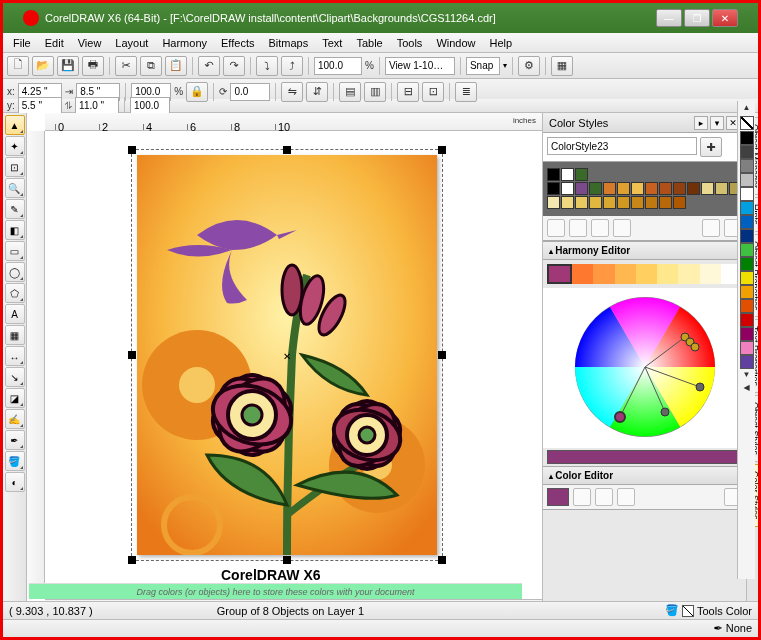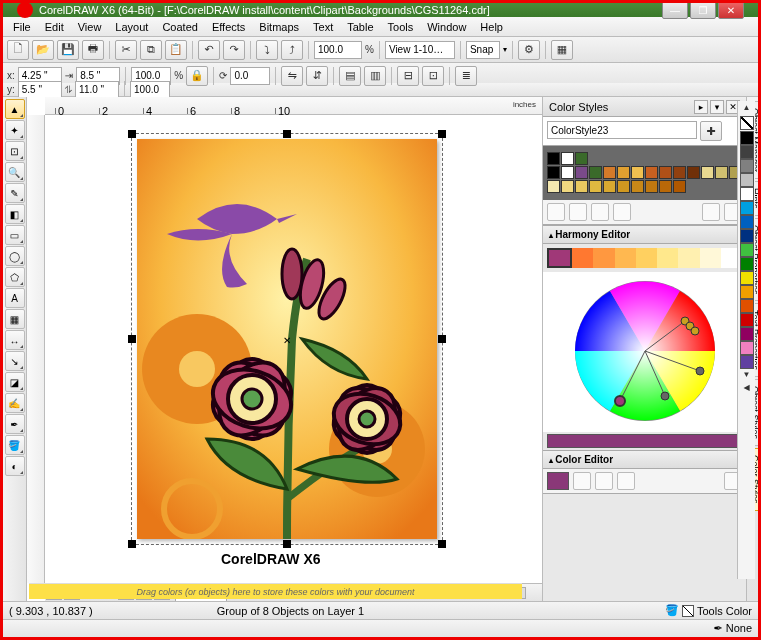--- a/index.html
+++ b/index.html
@@ -1,17 +1,17 @@
 <!DOCTYPE html>
 <html><head>
 <meta charset="utf-8">
 <style>
 * { margin: 0; padding: 0; box-sizing: border-box; font-family: "Segoe UI", Tahoma, sans-serif; font-size: 11px; }
 body { background: #fff; border: 3px solid #e00; width: 761px; height: 640px; overflow: hidden; position: relative; }
-.titlebar { height: 14px; background: linear-gradient(#4a8a3a, #3a7a2a); color: #fff; display: flex; align-items: center; padding: 0 14px; }
+.titlebar { height: 30px; background: linear-gradient(#4a8a3a, #3a7a2a); color: #fff; display: flex; align-items: center; padding: 0 20px; }
 .titlebar .icon { width: 16px; height: 16px; background: #e00; border-radius: 50%; margin-right: 6px; }
 .titlebar .title { flex: 1; color: #fff; }
 .winbtns { display: flex; gap: 2px; }
 .winbtn { width: 26px; height: 18px; background: linear-gradient(#eee,#ccc); border: 1px solid #888; border-radius: 2px; display: flex; align-items: center; justify-content: center; font-size: 10px; }
 .winbtn.close { background: linear-gradient(#e66,#c33); color:#fff; }
 .menubar { height: 20px; background: linear-gradient(#f8f8f8,#e8e8e8); border-bottom: 1px solid #bbb; display: flex; align-items: center; padding: 0 4px; gap: 2px; }
 .menubar .mi { padding: 2px 6px; cursor: default; }
 .toolbar1, .toolbar2 { height: 26px; background: linear-gradient(#f4f4f4,#e4e4e4); border-bottom: 1px solid #bbb; display: flex; align-items: center; padding: 0 4px; gap: 3px; }
 .tbtn { width: 22px; height: 20px; background: linear-gradient(#fafafa,#e6e6e6); border: 1px solid #aaa; border-radius: 2px; display: flex; align-items: center; justify-content: center; font-size: 11px; color: #333; }
 .sep { width: 1px; height: 18px; background: #bbb; margin: 0 2px; }
@@ -58,21 +58,21 @@
 .section-hdr::before{content:"▴ ";font-size:8px;}
 .harmony-bar { height:20px; display:flex; margin:4px;}
 .harmony-bar div{flex:1;}
 .wheel-box { padding:4px; text-align:center; background:#fff;}
 .righttabs { width:20px; background:linear-gradient(#f4f4f4,#e4e4e4); border-left:1px solid #bbb; display:flex; flex-direction:column; align-items:center; padding-top:4px; gap:2px;}
 .righttabs .rtab { writing-mode: vertical-rl; font-size:9px; padding:6px 2px; background:#f0f0f0; border:1px solid #bbb; border-radius:2px; cursor:default;}
 .righttabs .rtab.act { background:#fff3d0; border-color:#d4a020;}
 .palette { position:absolute; right:3px; top:98px; width:18px; bottom:58px; background:#f4f4f4; border-left:1px solid #bbb; display:flex;flex-direction:column;align-items:center;gap:1px; padding-top:2px; z-index:5;}
 .palette .pc { width:14px;height:14px;border:1px solid #555;}
 .palette .parrow{font-size:8px;color:#333;height:12px;}
-.hint-bar { position:absolute; bottom:38px; left:26px; right:236px; height:16px; font-size:9px; font-style:italic; color:#666; text-align:center; background:#fde047; border-top:1px solid #ddd; line-height:16px;}
+.hint-bar { position:absolute; bottom:38px; left:26px; right:236px; height:16px; font-size:9px; font-style:italic; color:#666; text-align:center; background:#86efac; border-top:1px solid #ddd; line-height:16px;}
 .status1 { position:absolute; bottom:18px; left:0; right:0; height:18px; background:linear-gradient(#f4f4f4,#e4e4e4); border-top:1px solid #bbb; display:flex;align-items:center; padding:0 6px; font-size:10px; gap:12px;}
 .status1 .fill-none { display:flex;align-items:center;gap:3px; margin-left:auto;}
 .status1 .swx{width:12px;height:12px;border:1px solid #555;display:inline-block;}
 .status2 { position:absolute; bottom:0; left:0; right:0; height:18px; background:linear-gradient(#f4f4f4,#e4e4e4); border-top:1px solid #bbb; display:flex;align-items:center; padding:0 6px; font-size:10px;}
 </style>
 </head>
 <body>
 
 <div class="titlebar">
   <div class="icon"></div>
@@ -82,21 +82,21 @@
     <div class="winbtn">❐</div>
     <div class="winbtn close">✕</div>
   </div>
 </div>
 
 <div class="menubar">
   <div class="mi"><span>File</span></div>
   <div class="mi"><span>Edit</span></div>
   <div class="mi"><span>View</span></div>
   <div class="mi"><span>Layout</span></div>
-  <div class="mi"><span>Coated</span></div>
+  <div class="mi"><span>Harmony</span></div>
   <div class="mi"><span>Effects</span></div>
   <div class="mi"><span>Bitmaps</span></div>
   <div class="mi"><span>Text</span></div>
   <div class="mi"><span>Table</span></div>
   <div class="mi"><span>Tools</span></div>
   <div class="mi"><span>Window</span></div>
   <div class="mi"><span>Help</span></div>
 </div>
 
 <div class="toolbar1">

